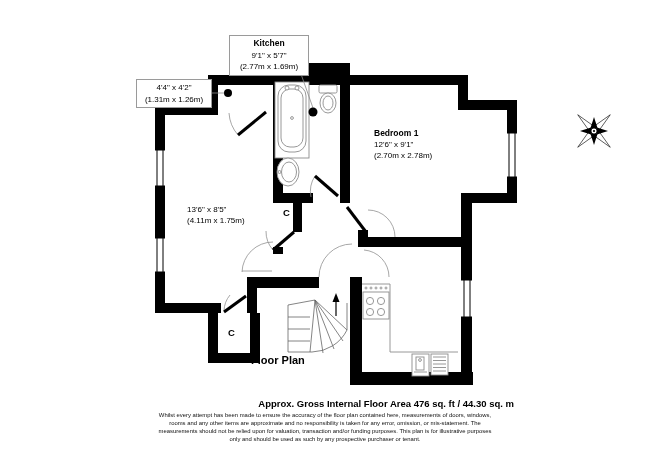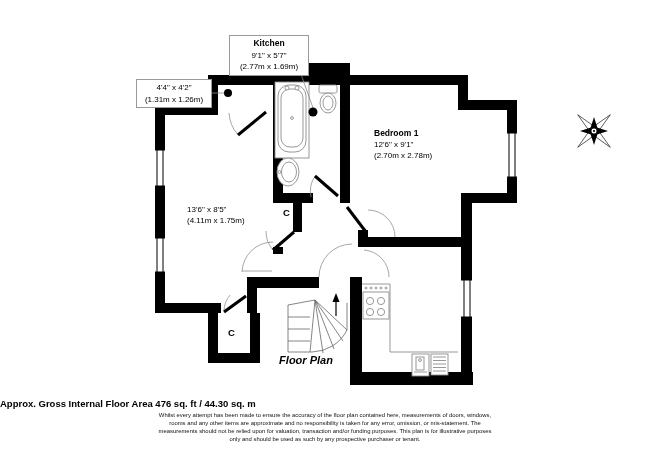--- a/index.html
+++ b/index.html
@@ -7,23 +7,23 @@
          font-family:"Liberation Sans", sans-serif;color:#000;}
   .plan-svg{position:absolute;left:0;top:0;}
   .lbl{position:absolute;text-align:left;line-height:11px;}
   .lbl .rname{font-weight:bold;font-size:8.5px;}
   .lbl .rdim{font-size:8px;}
   .lblbox{position:absolute;background:#fff;border:1px solid #9a9a9a;text-align:center;
           line-height:11.5px;padding:2px 1px;}
   .lblbox .rname{font-weight:bold;font-size:8.5px;}
   .lblbox .rdim{font-size:8px;}
   .cup{position:absolute;font-weight:bold;font-size:9.5px;}
-  .plantitle{position:absolute;left:251px;top:354px;width:110px;text-align:center;
-             font-weight:bold;font-size:11px;font-style:italic;}
-  .foot-head{position:absolute;left:0;top:398px;width:514px;text-align:left;
+  .plantitle{position:absolute;left:251px;top:354px;width:110px;text-align:left;
+             font-weight:bold;font-size:11px;}
+  .foot-head{position:absolute;left:0;top:398px;width:514px;text-align:right;
              font-weight:bold;font-size:9.5px;}
   .foot-disc{position:absolute;left:0;top:411px;width:650px;text-align:center;
              font-size:5.9px;line-height:8px;color:#111;}
 </style>
 </head>
 <body>
 
 <div class="stage">
 
   <svg class="plan-svg" width="650" height="459" viewBox="0 0 650 459">

